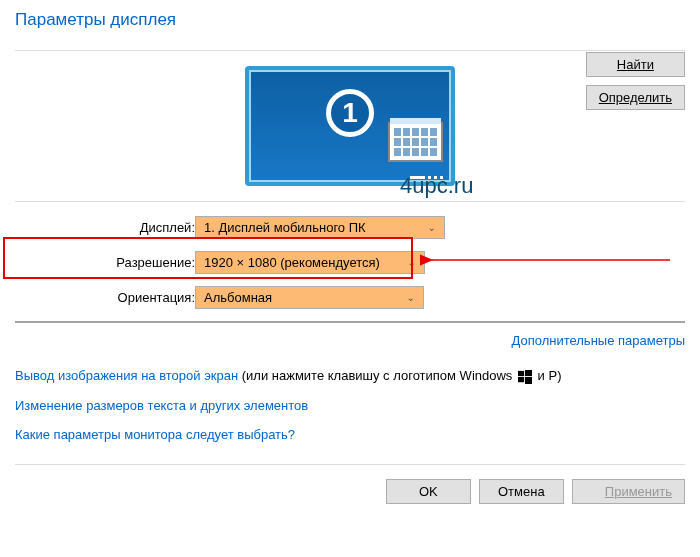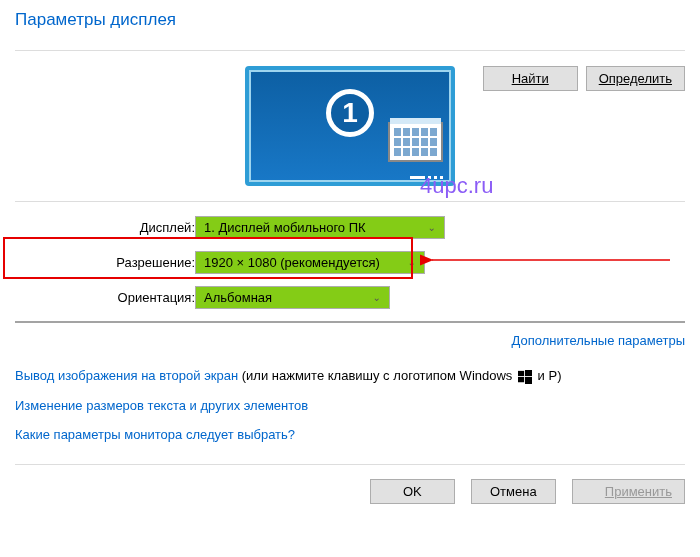--- a/index.html
+++ b/index.html
@@ -101,59 +101,59 @@
       background: #fff;
     }
     .taskbar-long {
       width: 15px;
       height: 3px;
       background: #fff;
     }
     .side-buttons {
       position: absolute;
       right: 0;
-      top: 15px;
-      display: flex;
-      flex-direction: row;
+      top: 1px;
+      display: flex;
+      flex-direction: column;
       gap: 8px;
     }
     .btn {
       background: #e1e1e1;
       border: 1px solid #adadad;
       padding: 4px 12px;
       min-width: 95px;
       font-family: inherit;
       font-size: 13px;
       cursor: pointer;
       text-align: center;
     }
     .btn-disabled { color: #999; padding-left: 32px; }
     .watermark {
       position: absolute;
-      left: 420px;
+      left: 400px;
       top: 173px;
       font-size: 22px;
-      color: #8b5cf6;
+      color: #0c4a6e;
       font-family: Arial, sans-serif;
     }
     .form-rows {
       margin-top: 14px;
       text-align: right;
     }
     .form-row {
       display: flex;
       align-items: center;
       margin-bottom: 12px;
     }
     .form-label {
       width: 180px;
     }
     .dropdown {
       border: 1px solid #adadad;
-      background: #84cc16;
+      background: #fdba74;
       padding: 3px 8px;
       display: flex;
       align-items: center;
       justify-content: space-between;
       cursor: pointer;
       font-size: 13px;
     }
     .dropdown.small { width: 250px; }
     .dropdown.medium { width: 230px; }
     .dropdown .chevron {
@@ -197,21 +197,21 @@
       height: 14px;
       vertical-align: middle;
       margin: 0 2px;
     }
     .bottom-bar {
       border-top: 1px solid #ddd;
       padding-top: 14px;
       margin-top: 22px;
       display: flex;
       justify-content: flex-end;
-      gap: 16px;
+      gap: 8px;
     }
     .btn .u { text-decoration: underline; }
   </style>
 </head>
 <body>
 
 <div class="title">Параметры дисплея</div>
 
 <div class="monitor-section">
   <div class="monitor-container">
@@ -262,21 +262,21 @@
   </div>
   <div class="form-row" style="margin-top:6px;">
     <div class="form-label">Разрешение:</div>
     <div class="dropdown medium">
       <span>1920 × 1080 (рекомендуется)</span>
       <span class="chevron">⌄</span>
     </div>
   </div>
   <div class="form-row">
     <div class="form-label">Ориентация:</div>
-    <div class="dropdown" style="width:195px">
+    <div class="dropdown" style="width:229px">
       <span>Альбомная</span>
       <span class="chevron">⌄</span>
     </div>
   </div>
 </div>
 
 <div class="highlight-box"></div>
 <svg class="arrow-svg" width="260" height="30">
   <defs>
     <marker id="ah" markerWidth="10" markerHeight="8" refX="1" refY="4" orient="auto">

